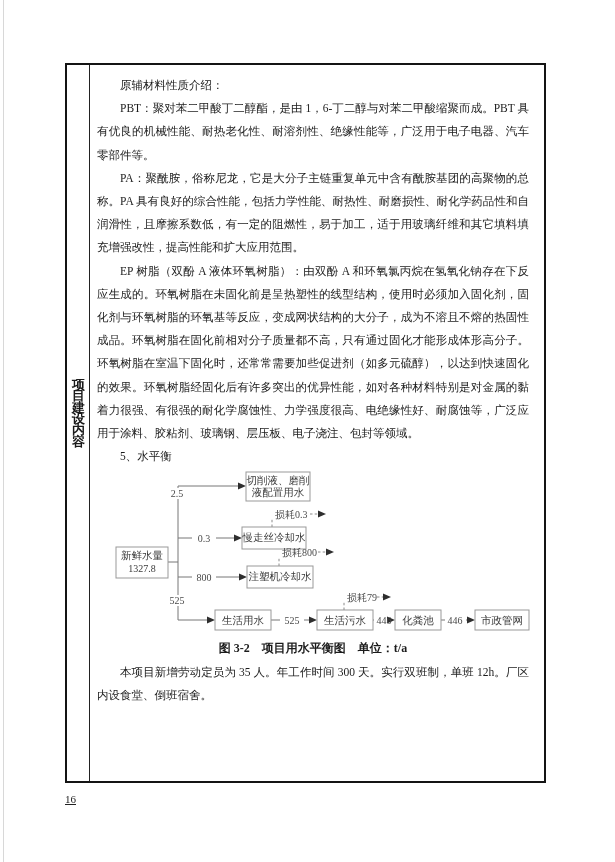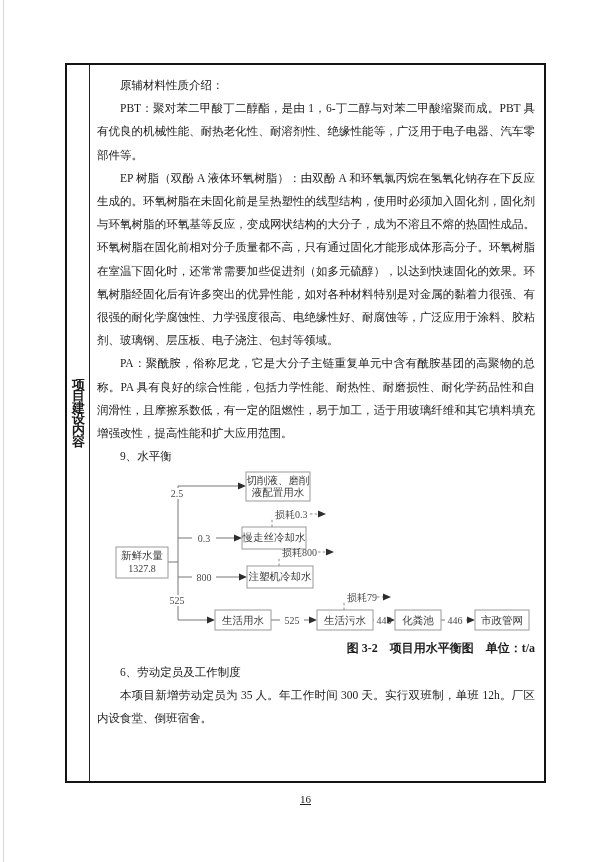--- a/index.html
+++ b/index.html
@@ -15,53 +15,53 @@
     border:2px solid #141414; box-sizing:border-box; display:flex; background:#fff;
   }
   .sidebar-cell { flex:none; width:22px; border-right:1px solid #222; position:relative; }
   .sidebar-label {
     position:absolute; top:303px; left:50%; transform:translateX(-50%);
     writing-mode:vertical-lr; letter-spacing:11px;
     font-weight:bold; font-size:13px; color:#1a1a1a; white-space:nowrap;
   }
 
   .content-cell {
-    flex:1; padding:9px 9px 0 7px;
+    flex:1; padding:9px 15px 0 7px;
     font-size:11.5px; line-height:23.2px; color:#1b1b1b;
     text-align:justify; overflow:hidden;
   }
   .content-cell p { margin:0; text-indent:2em; }
-  .content-cell p.caption { text-indent:0; text-align:right; font-weight:bold; font-size:12px; }
+  .content-cell p.caption { text-indent:0; text-align:center; font-weight:bold; font-size:12px; }
 
   .diagram { position:relative; height:168px; margin:1px 0 0 -3px; }
   .diagram svg { position:absolute; left:0; top:0; }
   .diagram text { font-family:"Liberation Serif","DejaVu Serif",serif; }
 
   .page-number {
     position:absolute; left:65px; top:793px; width:481px;
-    text-align:center; font-size:11px; color:#222;text-decoration:underline;
+    text-align:left; font-size:11px; color:#222;text-decoration:underline;
   }
 </style>
 </head>
 <body>
 
 <div class="page">
   <div class="page-edge"></div>
 
   <div class="doc-table">
     <div class="sidebar-cell">
       <div class="sidebar-label">项目建设内容</div>
     </div>
 
     <div class="content-cell">
       <p>原辅材料性质介绍：</p>
       <p>PBT：聚对苯二甲酸丁二醇酯，是由 1，6-丁二醇与对苯二甲酸缩聚而成。PBT 具有优良的机械性能、耐热老化性、耐溶剂性、绝缘性能等，广泛用于电子电器、汽车零部件等。</p>
+      <p>PA：聚酰胺，俗称尼龙，它是大分子主链重复单元中含有酰胺基团的高聚物的总称。PA 具有良好的综合性能，包括力学性能、耐热性、耐磨损性、耐化学药品性和自润滑性，且摩擦系数低，有一定的阻燃性，易于加工，适于用玻璃纤维和其它填料填充增强改性，提高性能和扩大应用范围。</p>
       <p>EP 树脂（双酚 A 液体环氧树脂）：由双酚 A 和环氧氯丙烷在氢氧化钠存在下反应生成的。环氧树脂在未固化前是呈热塑性的线型结构，使用时必须加入固化剂，固化剂与环氧树脂的环氧基等反应，变成网状结构的大分子，成为不溶且不熔的热固性成品。环氧树脂在固化前相对分子质量都不高，只有通过固化才能形成体形高分子。环氧树脂在室温下固化时，还常常需要加些促进剂（如多元硫醇），以达到快速固化的效果。环氧树脂经固化后有许多突出的优异性能，如对各种材料特别是对金属的黏着力很强、有很强的耐化学腐蚀性、力学强度很高、电绝缘性好、耐腐蚀等，广泛应用于涂料、胶粘剂、玻璃钢、层压板、电子浇注、包封等领域。</p>
-      <p>PA：聚酰胺，俗称尼龙，它是大分子主链重复单元中含有酰胺基团的高聚物的总称。PA 具有良好的综合性能，包括力学性能、耐热性、耐磨损性、耐化学药品性和自润滑性，且摩擦系数低，有一定的阻燃性，易于加工，适于用玻璃纤维和其它填料填充增强改性，提高性能和扩大应用范围。</p>
-      <p>9、水平衡</p>
+      <p>5、水平衡</p>
 
       <div class="diagram">
         <svg width="458" height="168" viewBox="0 0 458 168">
 
           <g stroke="#777" fill="none" stroke-width="1">
             <path d="M84,17 H144"></path>
             <path d="M84,17 V151"></path>
             <path d="M74,93 H84"></path>
             <path d="M84,69 H140"></path>
             <path d="M84,108 H145"></path>
@@ -139,19 +139,18 @@
 
           <g fill="#4a4a4a" font-size="10">
             <text x="181" y="49">损耗0.3</text>
             <text x="188" y="87">损耗800</text>
             <text x="253" y="131.5">损耗79</text>
           </g>
         </svg>
       </div>
 
       <p class="caption">图 3-2　项目用水平衡图　单位：t/a</p>
-      <p>6、劳动定员及工作制度</p>
       <p>本项目新增劳动定员为 35 人。年工作时间 300 天。实行双班制，单班 12h。厂区内设食堂、倒班宿舍。</p>
     </div>
   </div>
 
   <div class="page-number">16</div>
 </div>
 
 </body></html>

